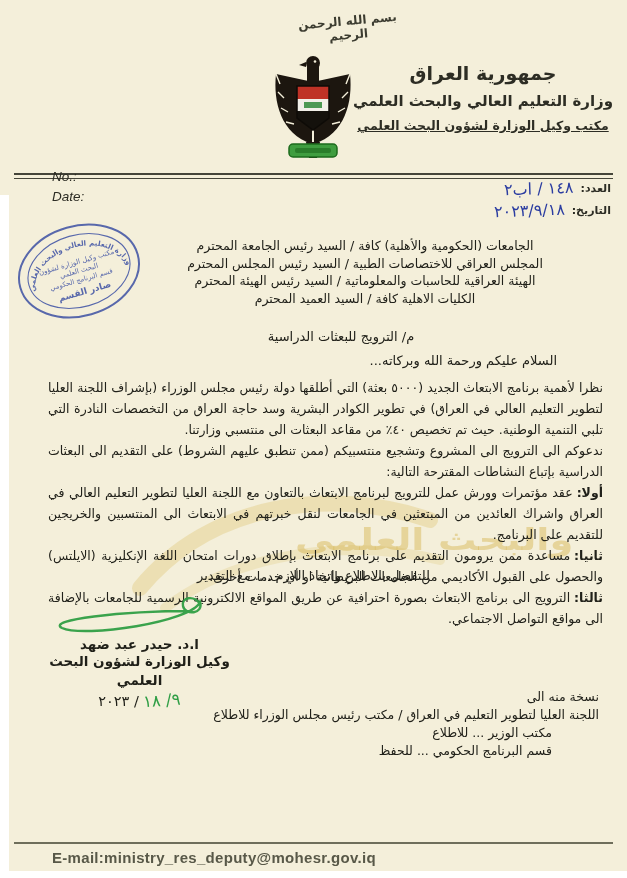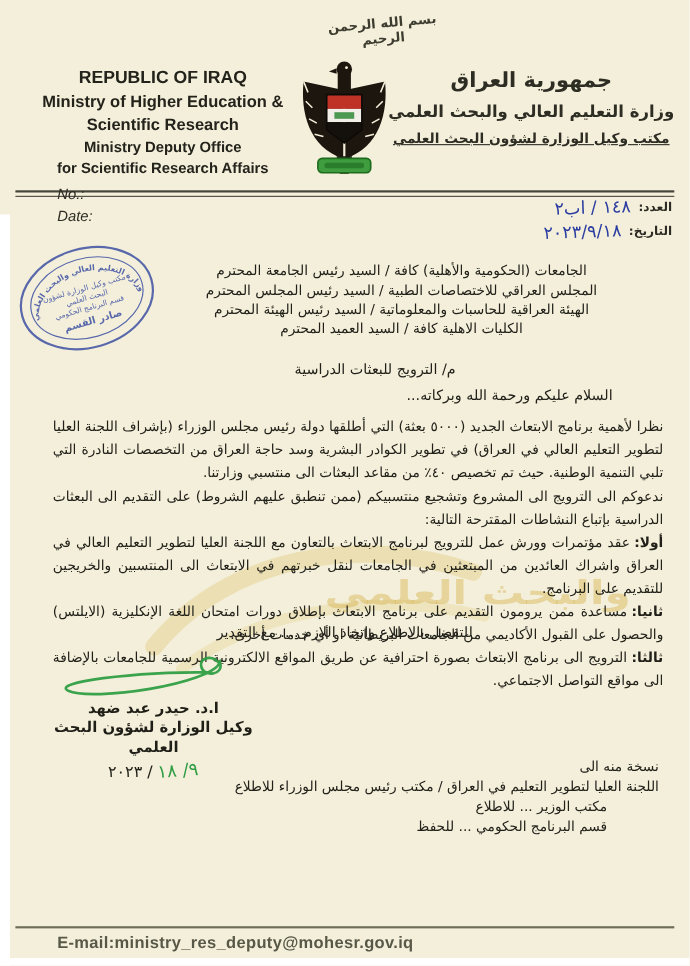--- a/index.html
+++ b/index.html
@@ -120,27 +120,20 @@
     <path d="M20,140 C90,55 210,38 310,72" fill="none" stroke="rgba(216,184,78,0.28)" stroke-width="16" stroke-linecap="round"></path>
     <path d="M45,160 C125,100 235,92 320,112" fill="none" stroke="rgba(216,184,78,0.20)" stroke-width="10" stroke-linecap="round"></path>
   </svg>
   <div class="abs watermark-text">والبحث العلمي</div>
 
   <div class="abs edge-left"></div>
   <div class="abs edge-bottom"></div>
 
   <div class="abs bismillah">بسم الله الرحمن الرحيم</div>
 
-  <div class="abs hdr-en">
-    <div class="l1">REPUBLIC OF IRAQ</div>
-    <div class="l2">Ministry of Higher Education &amp;</div>
-    <div class="l3">Scientific Research</div>
-    <div class="l4">Ministry Deputy Office</div>
-    <div class="l5">for Scientific Research Affairs</div>
-  </div>
 
   <svg class="abs emblem" width="94" height="116" viewBox="0 0 94 116">
 
     <path d="M47,32 L10,24 C7,52 15,84 46,94 L46,40 Z" fill="#1c160f"></path>
     <path d="M47,32 L84,24 C87,52 79,84 48,94 L48,40 Z" fill="#1c160f"></path>
 
     <path d="M10,24 L14,34 M12,42 L18,48 M15,58 L22,62 M20,72 L28,74" stroke="#f4efda" stroke-width="1.4"></path>
     <path d="M84,24 L80,34 M82,42 L76,48 M79,58 L72,62 M74,72 L66,74" stroke="#f4efda" stroke-width="1.4"></path>
 
     <circle cx="47" cy="13" r="7" fill="#1c160f"></circle>

